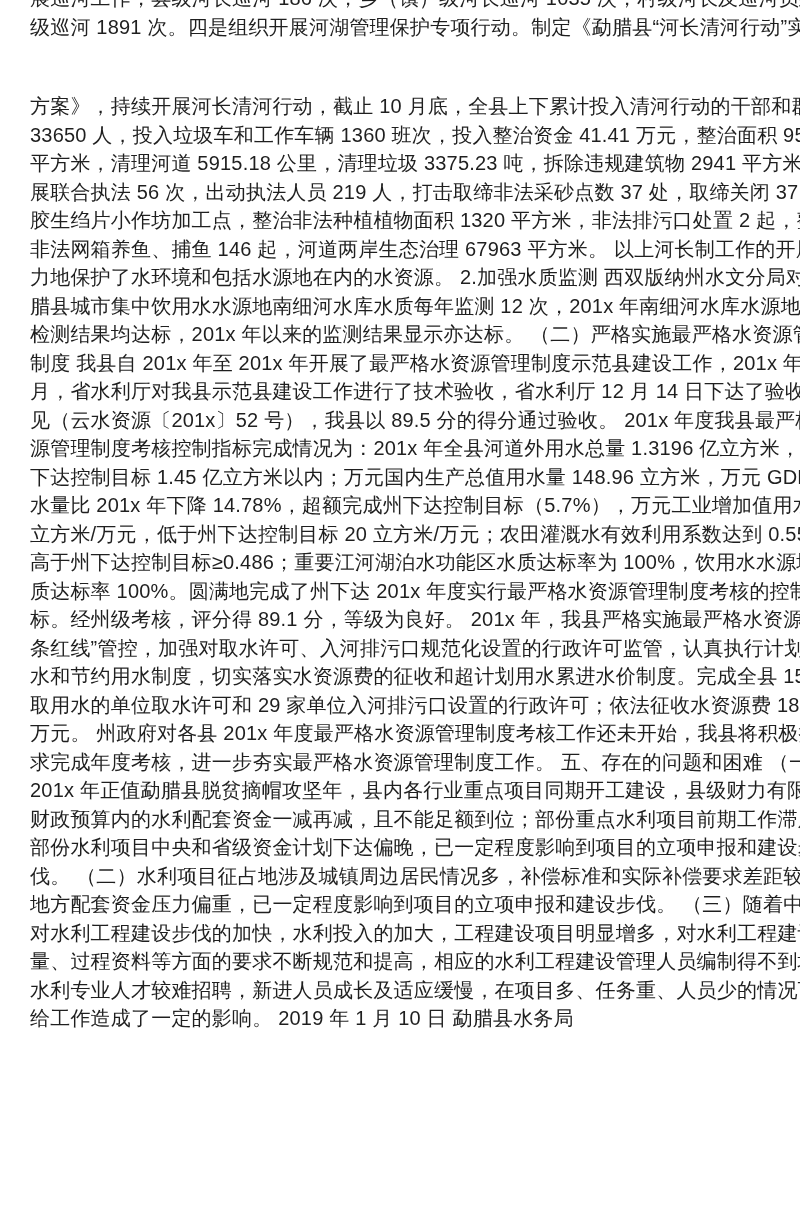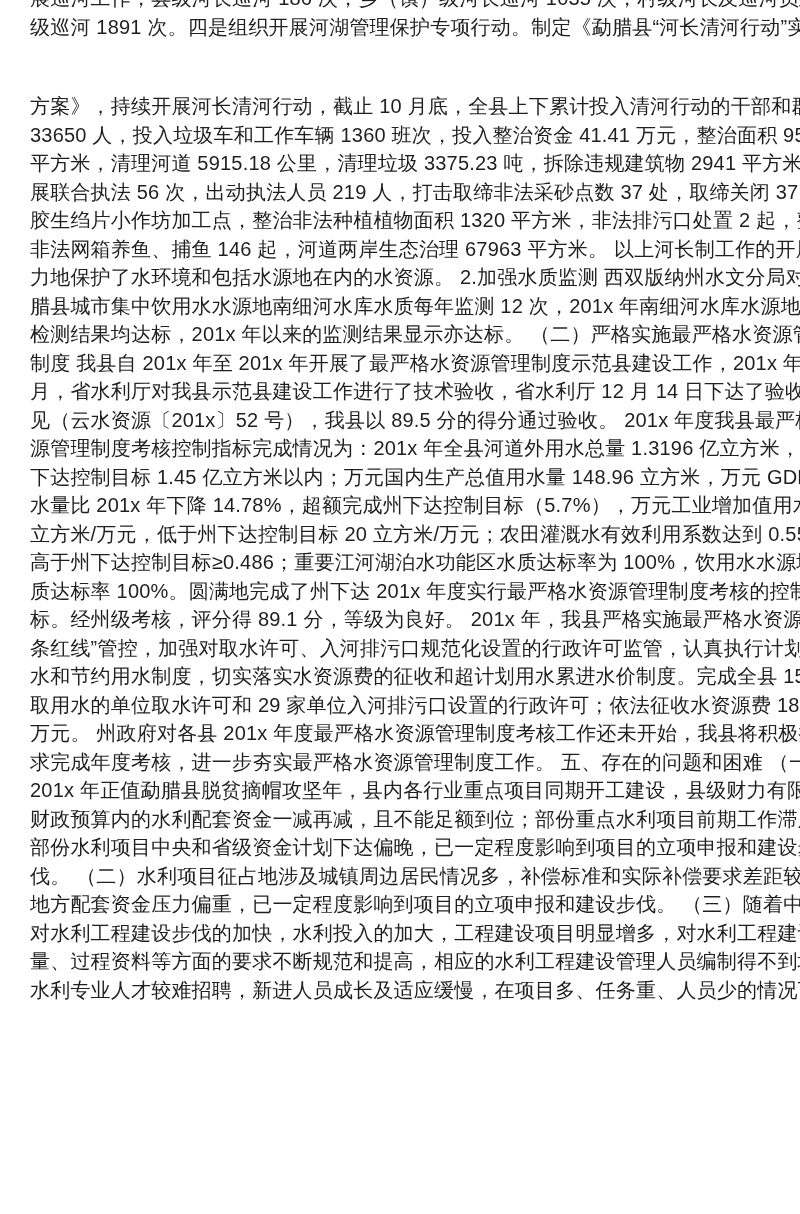--- a/index.html
+++ b/index.html
@@ -76,15 +76,16 @@
     <div class="line">万元。 州政府对各县 201x 年度最严格水资源管理制度考核工作还未开始，我县将积极按要</div>
     <div class="line">求完成年度考核，进一步夯实最严格水资源管理制度工作。 五、存在的问题和困难 （一）</div>
     <div class="line">201x 年正值勐腊县脱贫摘帽攻坚年，县内各行业重点项目同期开工建设，县级财力有限，</div>
     <div class="line">财政预算内的水利配套资金一减再减，且不能足额到位；部份重点水利项目前期工作滞后，</div>
     <div class="line">部份水利项目中央和省级资金计划下达偏晚，已一定程度影响到项目的立项申报和建设步</div>
     <div class="line">伐。 （二）水利项目征占地涉及城镇周边居民情况多，补偿标准和实际补偿要求差距较大，</div>
     <div class="line">地方配套资金压力偏重，已一定程度影响到项目的立项申报和建设步伐。 （三）随着中央</div>
     <div class="line">对水利工程建设步伐的加快，水利投入的加大，工程建设项目明显增多，对水利工程建设质</div>
     <div class="line">量、过程资料等方面的要求不断规范和提高，相应的水利工程建设管理人员编制得不到增加，</div>
     <div class="line">水利专业人才较难招聘，新进人员成长及适应缓慢，在项目多、任务重、人员少的情况下，</div>
+    <div class="line short-last">给工作造成了一定的影响。 2019 年 1 月 10 日 勐腊县水务局</div>
   </div>
 
 </div>
 
 </body></html>

